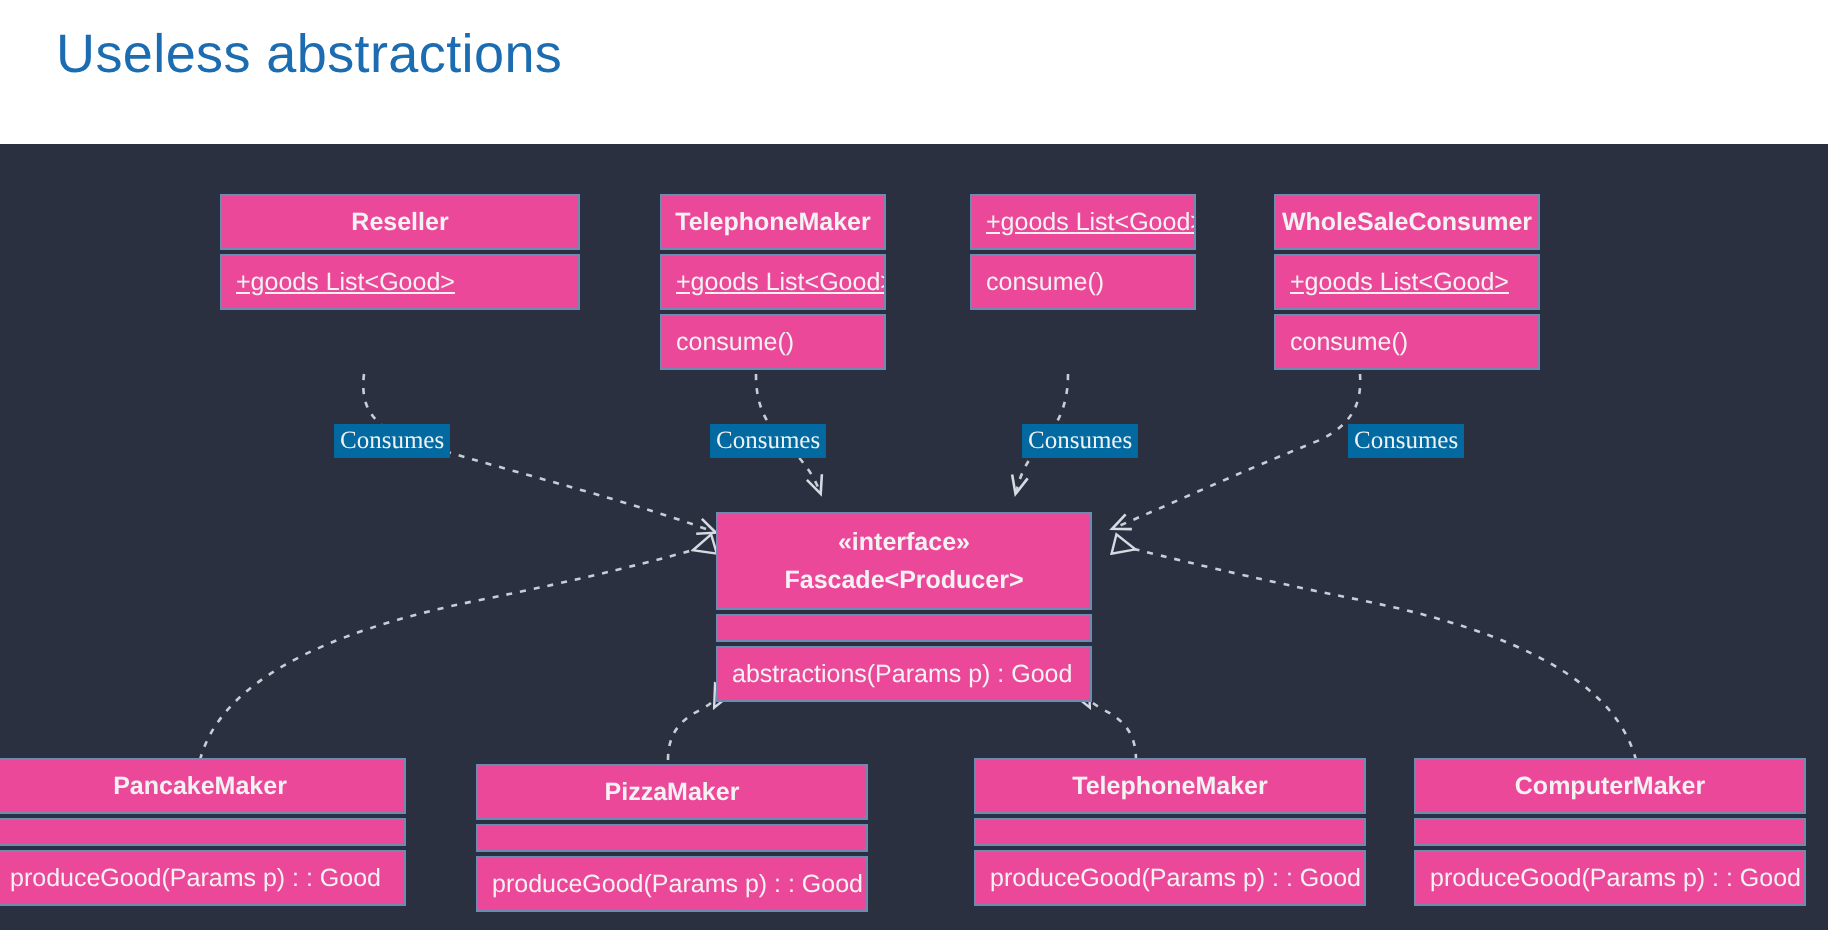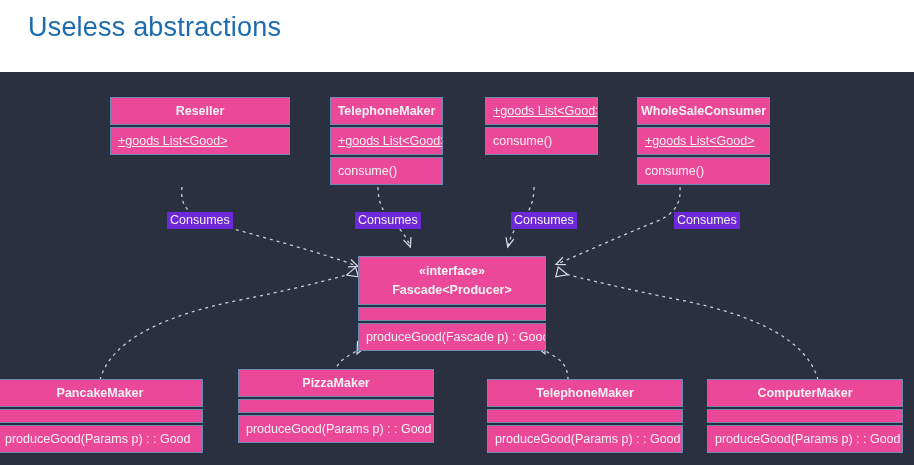--- a/index.html
+++ b/index.html
@@ -92,26 +92,27 @@
   .c-op {
     height: 28px;
     padding-left: 7px;
   }
   .c-empty {
     height: 14px;
   }
   
   .edge-label {
     position: absolute;
-    background: #6d28d9;
+    background: #0369a1;
     color: #f0f0f0;
     font-size: 12.5px;
     line-height: 15px;
     padding: 1px 3px;
     white-space: nowrap;
+    font-family: Liberation Serif, serif;
   }
 </style>
 </head>
 <body>
 
 <div id="page">
 
   <div id="header">
     <div id="page-title">Useless abstractions</div>
   </div>
@@ -171,30 +172,30 @@
       <div class="compartment c-attr">+goods List&lt;Good&gt;</div>
       <div class="compartment c-op">consume()</div>
     </div>
 
     <div class="umlbox" style="left:358px; top:184px; width:188px;">
       <div class="compartment c-name stereo">
         <span class="stereo-line">«interface»</span>
         <span class="stereo-line">Fascade&lt;Producer&gt;</span>
       </div>
       <div class="compartment c-empty"></div>
-      <div class="compartment c-op">produceGood(Fascade p) : Good</div>
+      <div class="compartment c-op">abstractions(Params p) : Good</div>
     </div>
 
     <div class="umlbox" style="left:-3px; top:307px; width:206px;">
       <div class="compartment c-name">PancakeMaker</div>
       <div class="compartment c-empty"></div>
       <div class="compartment c-op">produceGood(Params p) : : Good</div>
     </div>
 
-    <div class="umlbox" style="left:238px; top:297px; width:196px;">
+    <div class="umlbox" style="left:238px; top:310px; width:196px;">
       <div class="compartment c-name">PizzaMaker</div>
       <div class="compartment c-empty"></div>
       <div class="compartment c-op">produceGood(Params p) : : Good</div>
     </div>
 
     <div class="umlbox" style="left:471px; top:307px; width:196px;margin-left:16px;">
       <div class="compartment c-name">TelephoneMaker</div>
       <div class="compartment c-empty"></div>
       <div class="compartment c-op">produceGood(Params p) : : Good</div>
     </div>

